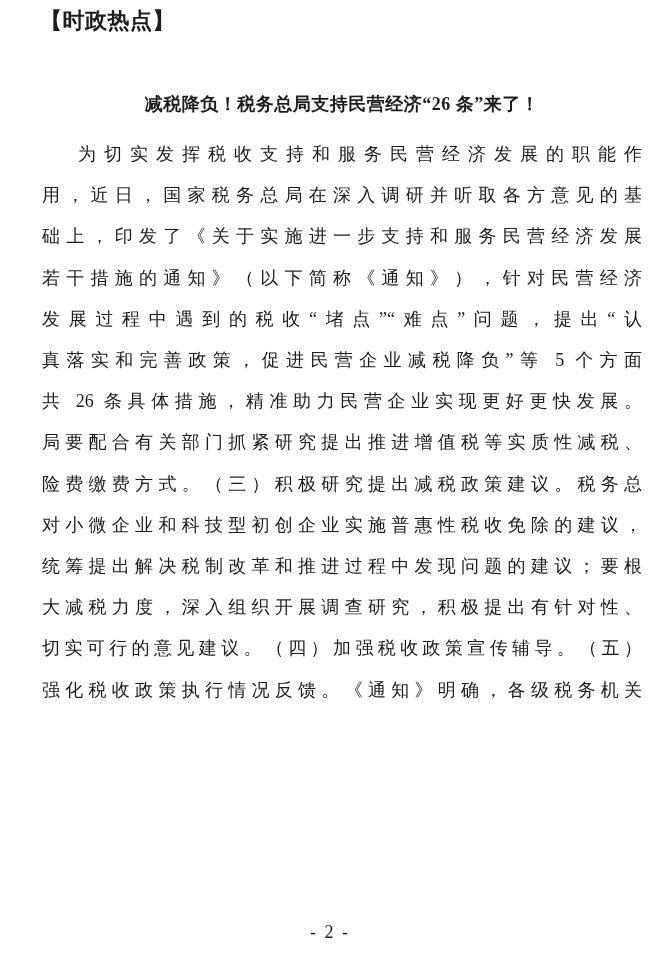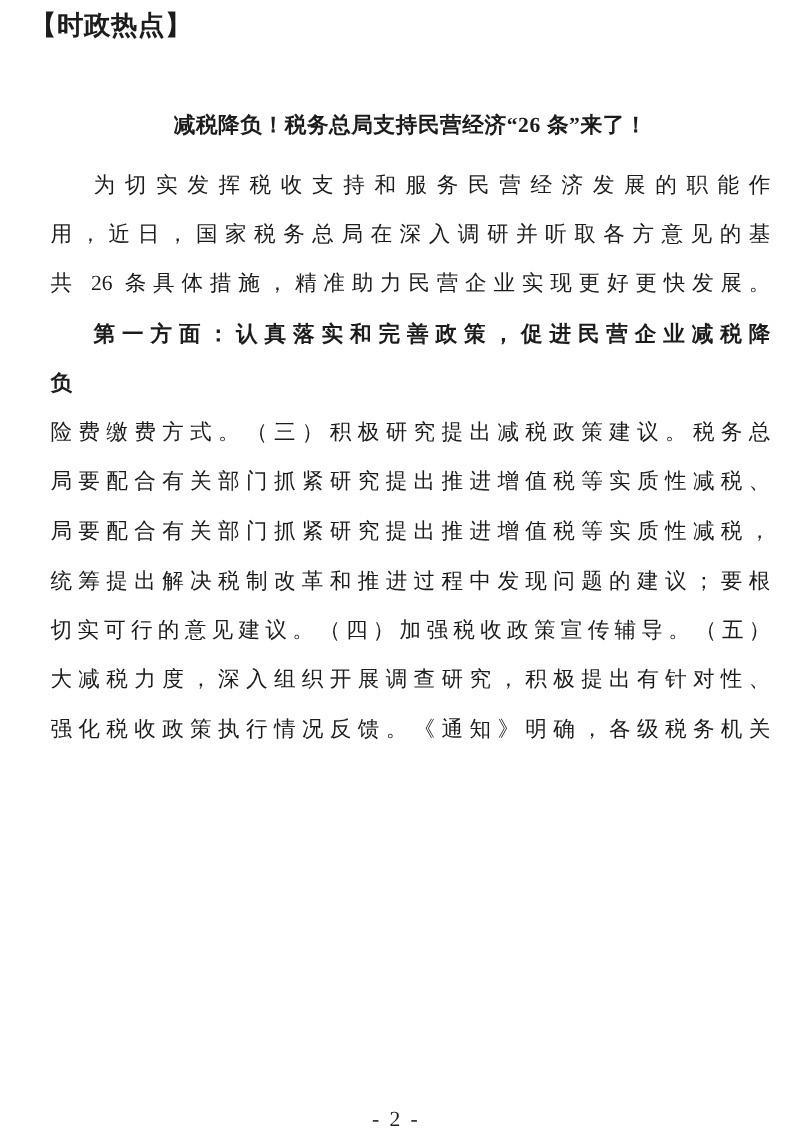--- a/index.html
+++ b/index.html
@@ -11,21 +11,21 @@
     position: relative;
     width: 660px;
     height: 957px;
     background: #ffffff;
     overflow: hidden;
     color: #1c1c1c;
     font-family: "Liberation Serif", "DejaVu Serif", serif;
   }
   .tag {
     position: absolute;
-    left: 25px;
+    left: 40px;
     top: 8px;
     font-family: "Liberation Sans", "DejaVu Sans", sans-serif;
     font-weight: bold;
     font-size: 22px;
     line-height: 26px;
     letter-spacing: 0.5px;
   }
   .title {
     position: absolute;
     left: 42px;
@@ -77,35 +77,35 @@
 
   <div class="tag">【时政热点】</div>
 
   <div class="title">减税降负！税务总局支持民营经济“26 条”来了！</div>
 
   <div class="body-text">
 
     <div>
       <div class="line indent">为切实发挥税收支持和服务民营经济发展的职能作</div>
       <div class="line">用，近日，国家税务总局在深入调研并听取各方意见的基</div>
+      <div class="line">础上，印发了《关于实施进一步支持和服务民营经济发展</div>
+      <div class="line">若干措施的通知》（以下简称《通知》），针对民营经济</div>
+      <div class="line">发展过程中遇到的税收“堵点”“难点”问题，提出“认</div>
+      <div class="line">真落实和完善政策，促进民营企业减税降负”等 5 个方面</div>
       <div class="line">共 26 条具体措施，精准助力民营企业实现更好更快发展。</div>
     </div>
 
-    <div>
-      <div class="line indent bold">第一方面：认真落实和完善政策，促进民营企业减税降</div>
-      <div class="line bold plain-last">负</div>
-    </div>
 
     <div>
+      <div class="line">局要配合有关部门抓紧研究提出推进增值税等实质性减税、</div>
       <div class="line">险费缴费方式。（三）积极研究提出减税政策建议。税务总</div>
-      <div class="line">局要配合有关部门抓紧研究提出推进增值税等实质性减税、</div>
-      <div class="line">局要配合有关部门抓紧研究提出推进增值税等实质性减税，</div>
+      <div class="line">对小微企业和科技型初创企业实施普惠性税收免除的建议，</div>
       <div class="line">统筹提出解决税制改革和推进过程中发现问题的建议；要根</div>
+      <div class="line">大减税力度，深入组织开展调查研究，积极提出有针对性、</div>
       <div class="line">切实可行的意见建议。（四）加强税收政策宣传辅导。（五）</div>
-      <div class="line">大减税力度，深入组织开展调查研究，积极提出有针对性、</div>
       <div class="line">强化税收政策执行情况反馈。《通知》明确，各级税务机关</div>
     </div>
 
   </div>
 
   <div class="footer">- 2 -</div>
 
 </div>
 
 </body></html>

